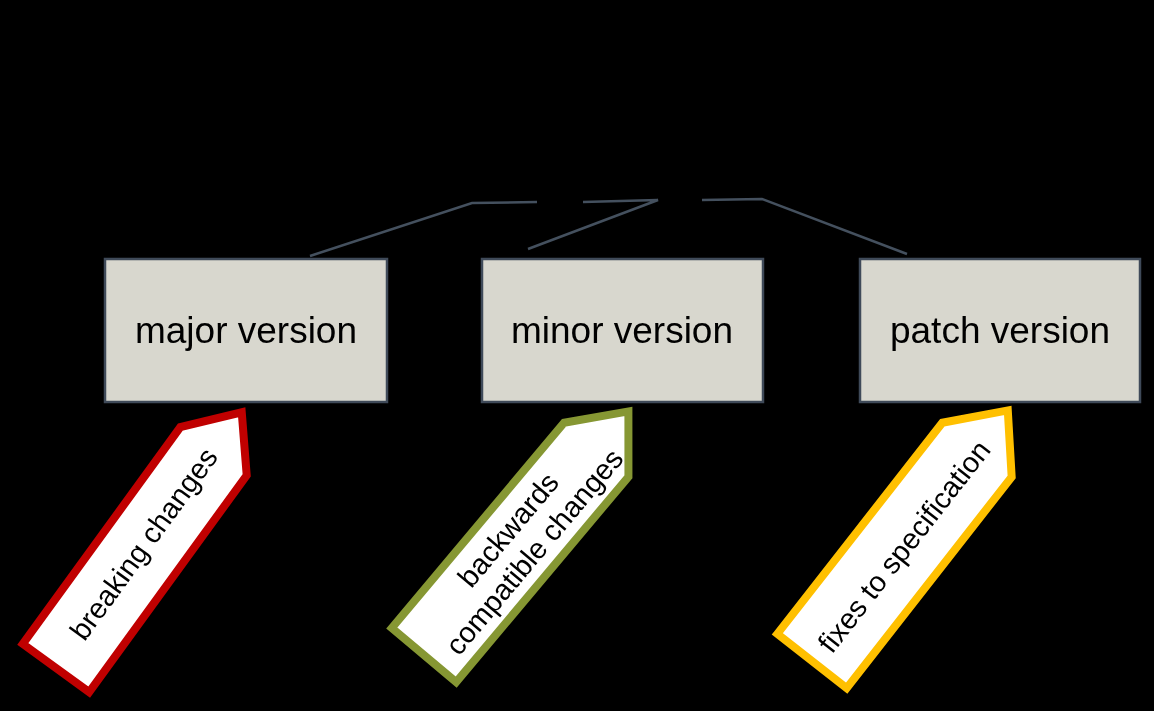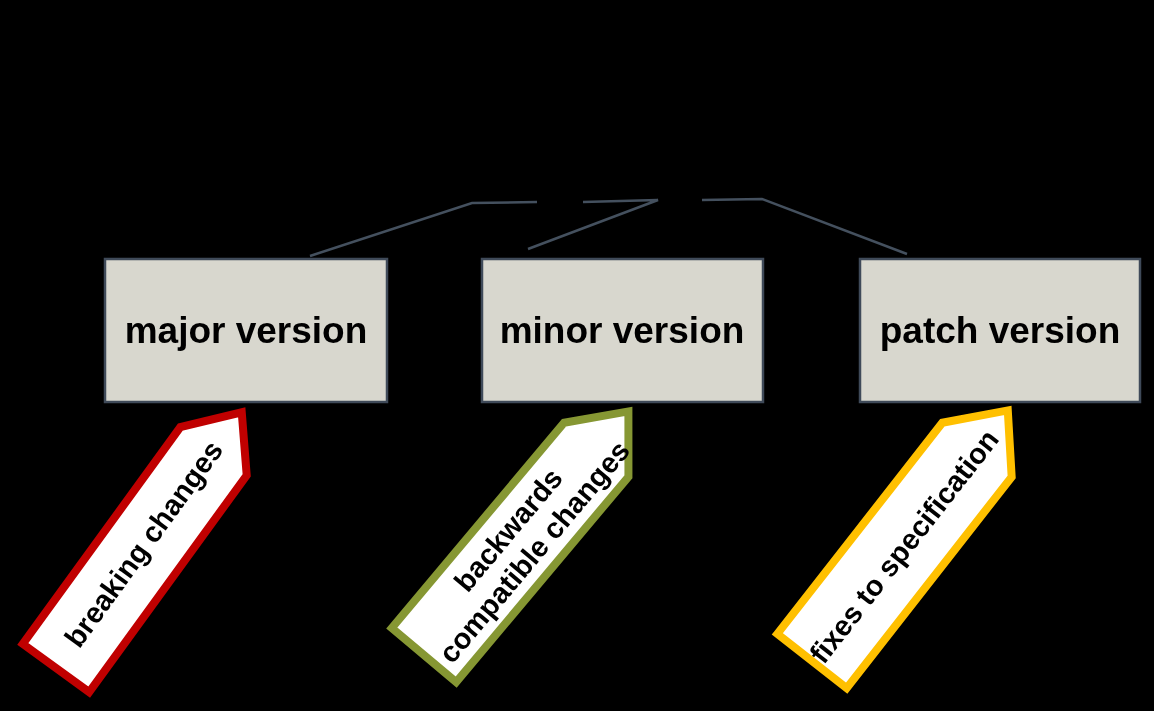--- a/index.html
+++ b/index.html
@@ -5,21 +5,20 @@
   html, body {
     margin: 0;
     padding: 0;
     background: #000;
   }
   .canvas {
     position: relative;
     width: 1154px;
     height: 711px;
     overflow: hidden;
-    font-weight: bold;
   }
   svg text {
     font-family: "Liberation Sans", sans-serif;
   }
   .box-label {
     font-size: 37px;
   }
   .tag-label {
     font-size: 29px;
   }

